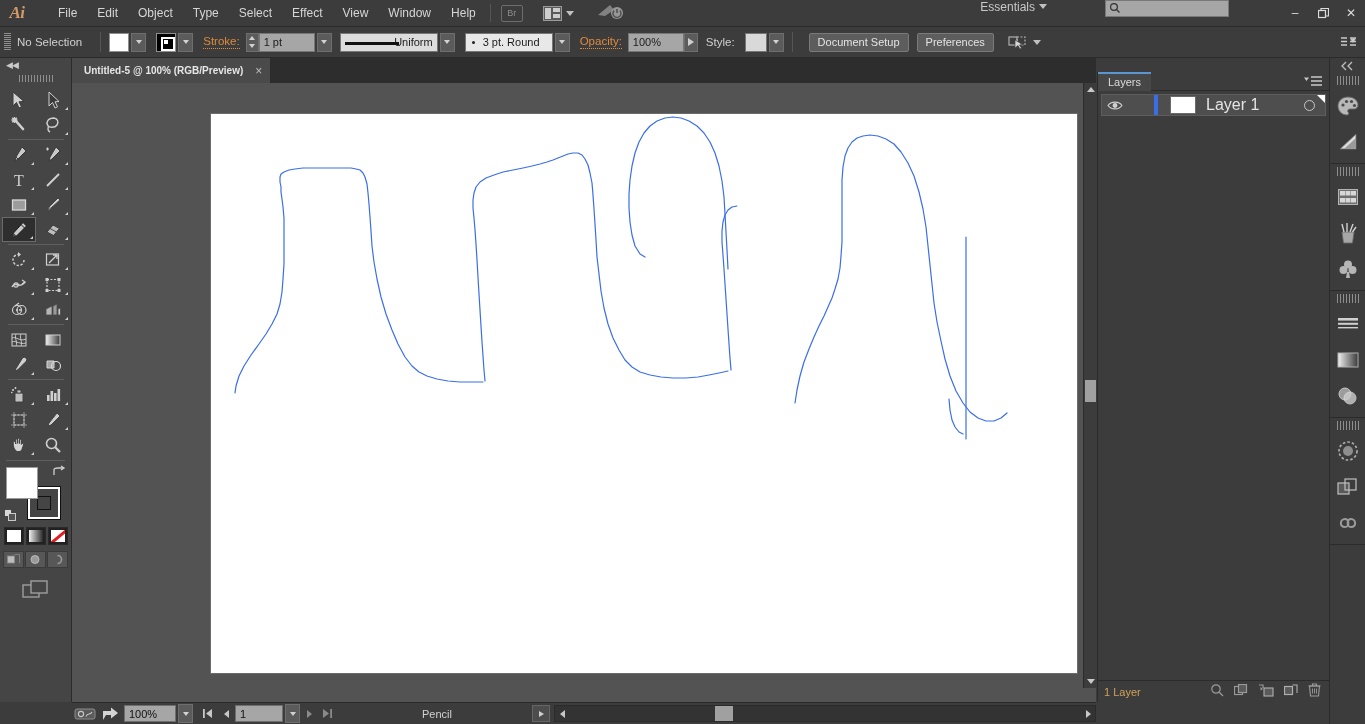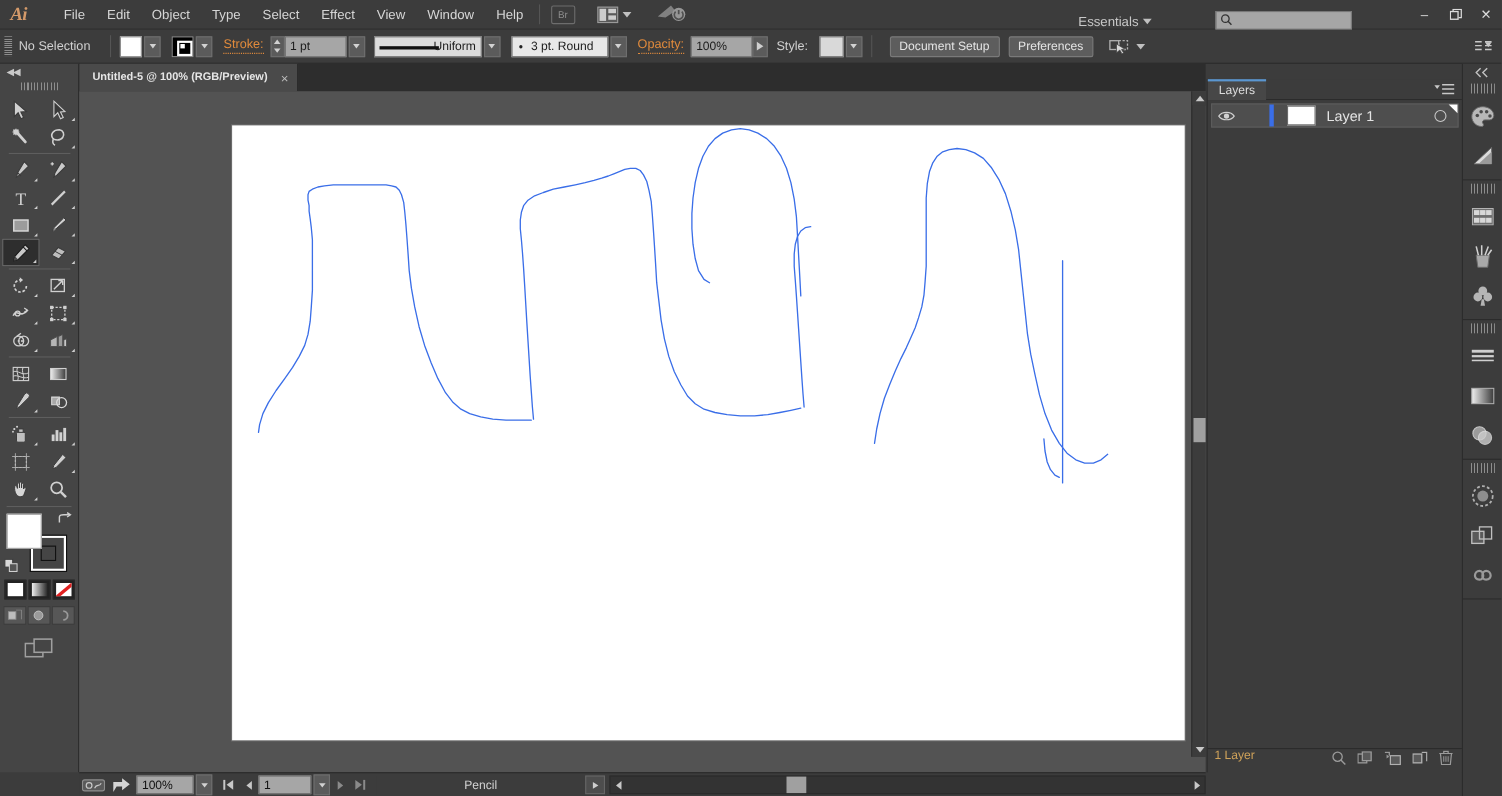--- a/index.html
+++ b/index.html
@@ -46,21 +46,21 @@
   .grid-ic:after {
     content: ""; position: absolute; left: 9px; top: 1px; width: 7px; height: 4px;
     background: #cdcdcd; box-shadow: 0 6px 0 #cdcdcd;
   }
   .tri-d {
     width: 0; height: 0; border-left: 4px solid transparent; border-right: 4px solid transparent;
     border-top: 5px solid #c0c0c0; margin-left: 4px;
   }
   .cc-ic { margin-left: 22px; opacity: .85; }
 
-  .mb-right { margin-left: auto; display: flex; align-items: flex-end; height: 27px; gap: 40px; }
+  .mb-right { margin-left: auto; display: flex; align-items: flex-start; height: 27px; gap: 40px; }
   .workspace {
     color: #c8c8c8; font-size: 12px; display: flex; align-items: center; padding: 0 8px;
   }
   .search-box {
     width: 124px; height: 17px; background: #a6a6a6; border: 1px solid #787878;
     margin-left: 10px; display: flex; align-items: center; padding-left: 3px;
   }
   .win-btns { display: flex; align-items: center; margin-left: 12px; }
   .win-btn {
     width: 28px; height: 27px; display: flex; align-items: center; justify-content: center;
@@ -287,31 +287,31 @@
   .panel-menu { position: absolute; right: 6px; top: 3px; display: flex; align-items: center; }
   .panel-body { position: absolute; top: 19px; left: 0; right: 0; bottom: 22px; background: #3c3c3c; padding: 3px; }
   .layer-row {
     height: 22px; background: #4e4e4e; display: flex; align-items: center;
     border: 1px solid #5d5d5d; position: relative;
   }
   .layer-eye { width: 26px; display: flex; align-items: center; justify-content: center; }
   .layer-lock { width: 26px; }
   .layer-colorbar { width: 4px; height: 20px; background: #3a6ee8; }
   .layer-thumb { width: 26px; height: 18px; background: #fff; border: 1px solid #6a6a6a; margin-left: 12px; }
-  .layer-name { color: #e4e4e4; font-size: 13px; margin-left: 10px; flex: 1; }
+  .layer-name { color: #e4e4e4; font-size: 16px; margin-left: 10px; flex: 1; }
   .layer-target {
     width: 11px; height: 11px; border-radius: 50%; border: 1.5px solid #c8c8c8; margin-right: 10px;
   }
   .layer-sel-corner {
     position: absolute; right: 0; top: 0; width: 0; height: 0;
     border-top: 8px solid #ffffff; border-left: 8px solid transparent;
   }
   .panel-footer {
     position: absolute; bottom: 0; left: 0; right: 0; height: 22px; background: #3c3c3c;
-    display: flex; border-top: 1px solid #2b2b2b;
+    display: flex; align-items: center; border-top: 1px solid #2b2b2b;
   }
   .footer-count { color: #cfa25a; font-size: 11px; margin-left: 6px; }
   .footer-icons { margin-left: auto; display: flex; align-items: center; gap: 10px; padding-right: 8px; }
 
   
   .icondock {
     position: absolute; right: 0; top: 58px; width: 36px; height: 666px;
     background: #3c3c3c; border-left: 1px solid #2b2b2b;
   }
   .dock-expand { height: 16px; display: flex; align-items: center; justify-content: center; }

